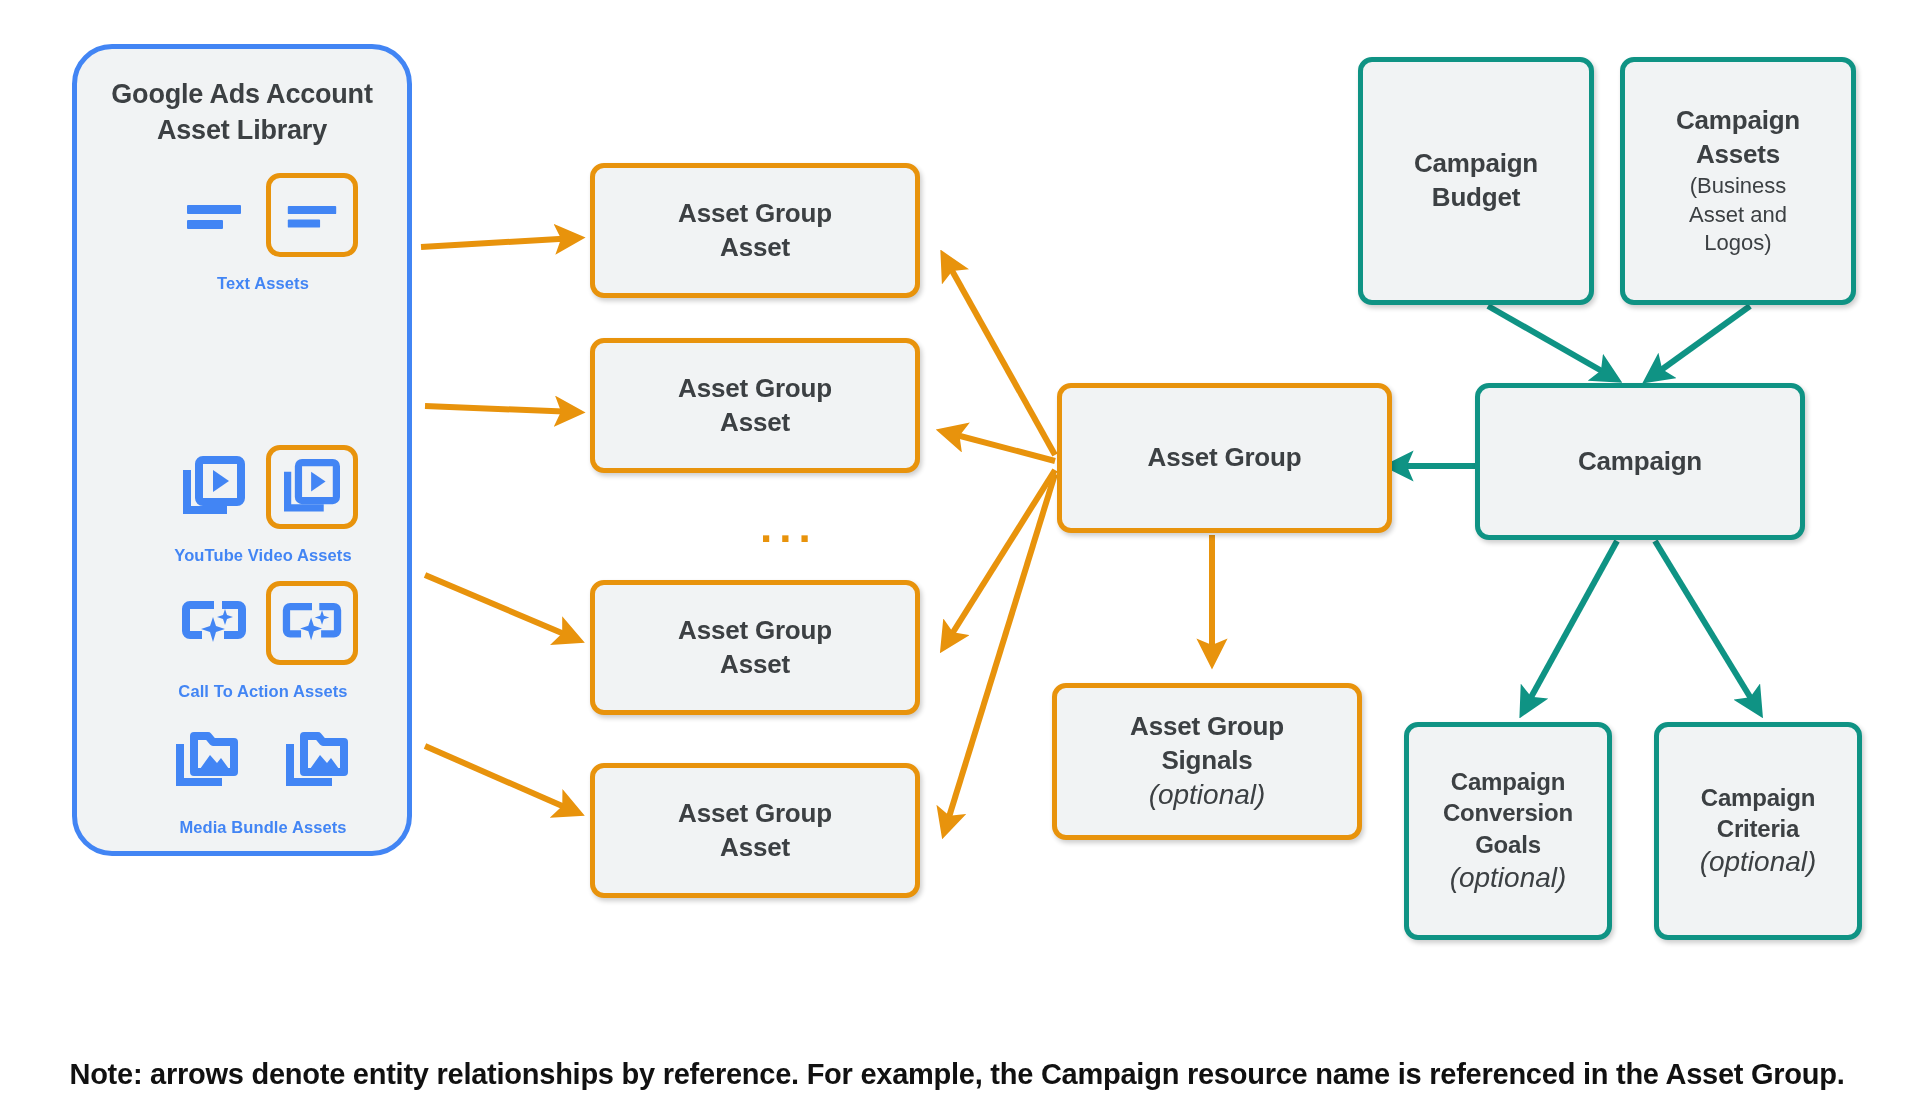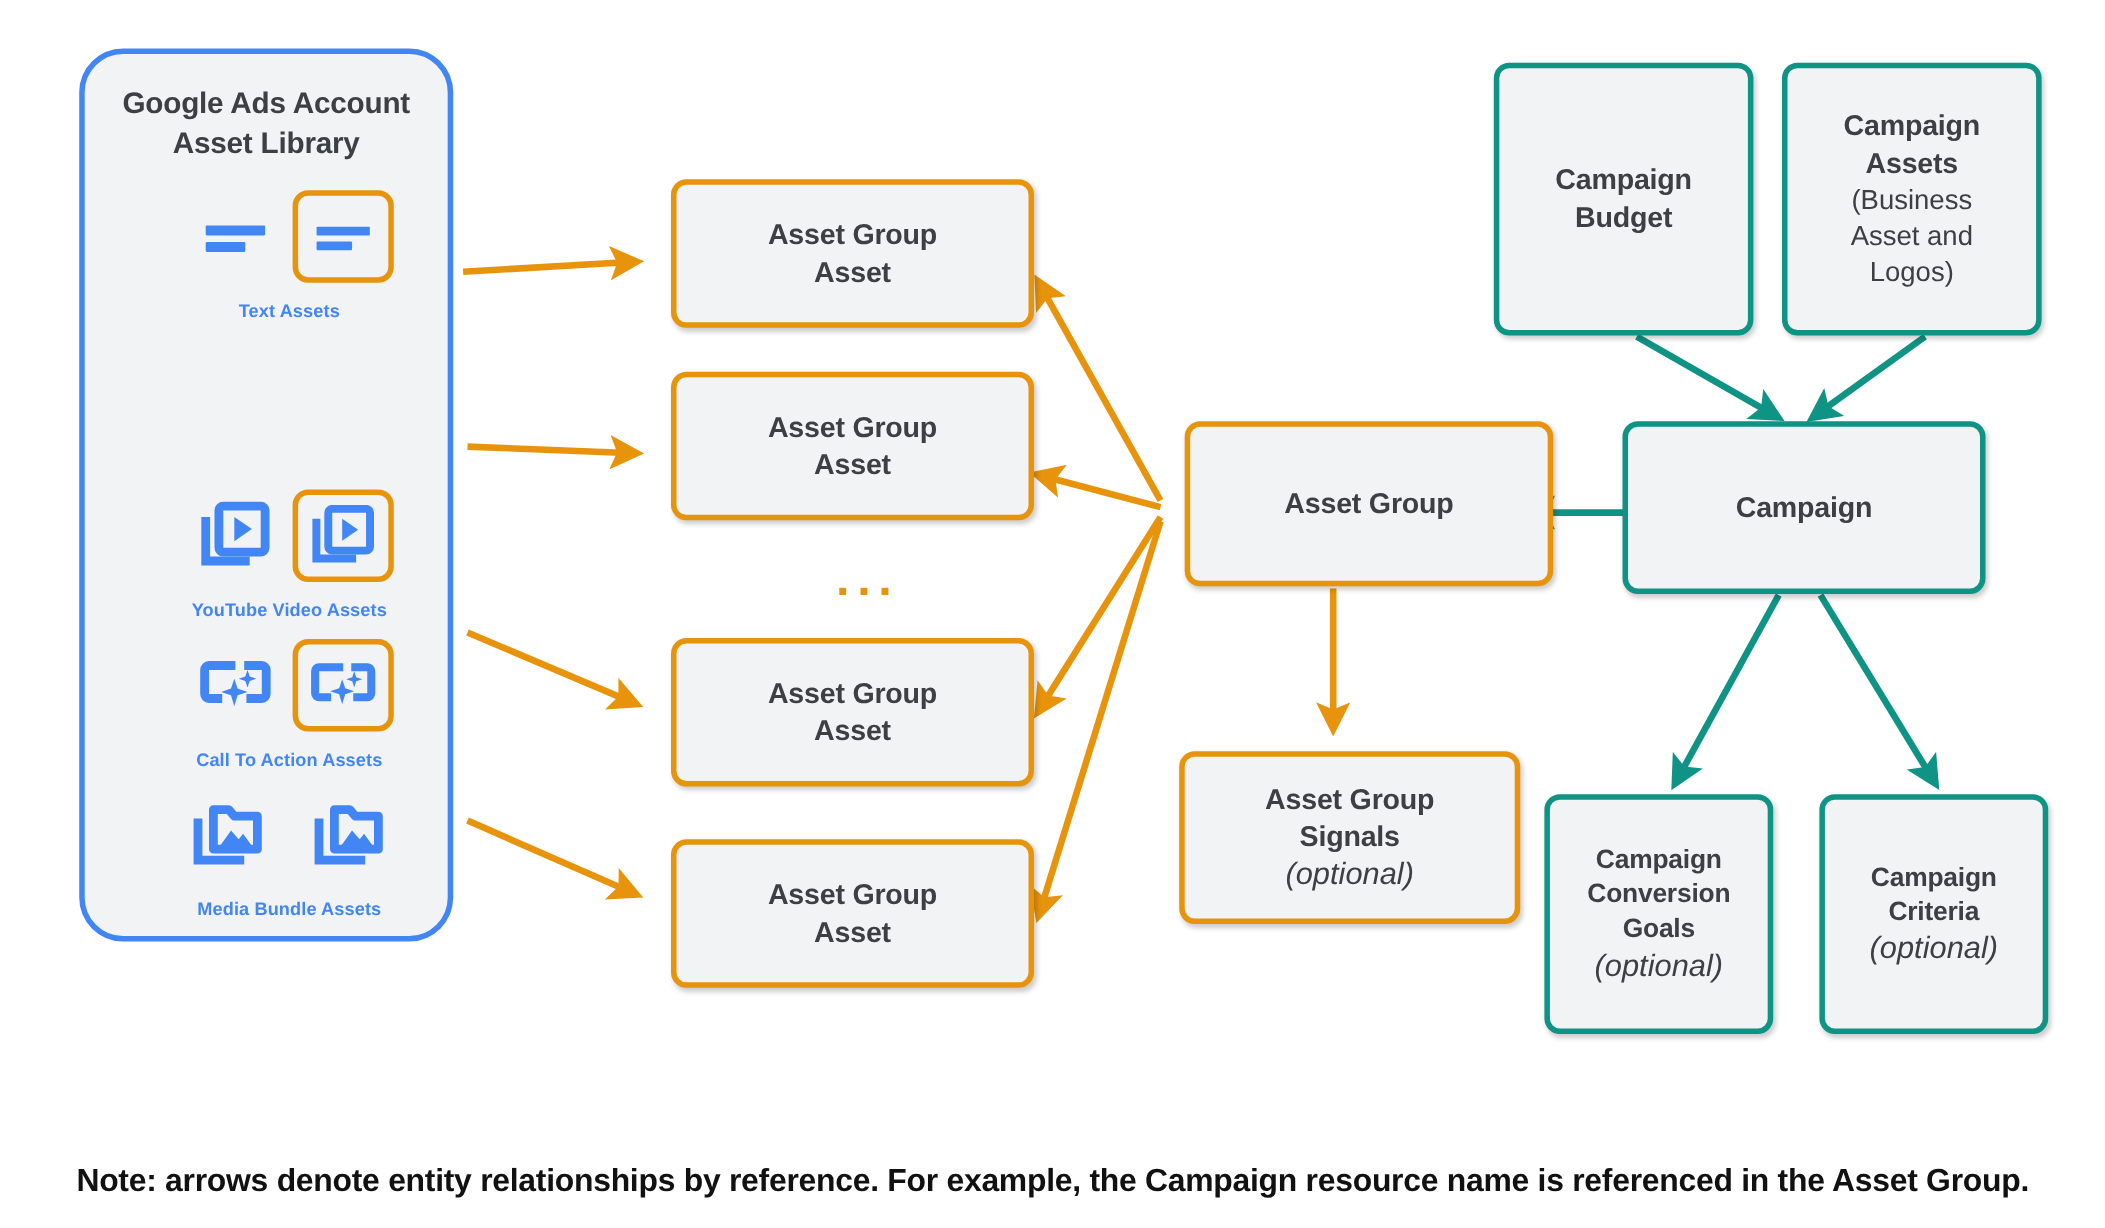--- a/index.html
+++ b/index.html
@@ -97,38 +97,38 @@
     display: flex;
     flex-direction: column;
     align-items: center;
     justify-content: center;
     text-align: center;
     color: #3c4043;
     box-shadow: 2px 3px 5px rgba(0,0,0,0.20);
     z-index: 3;
     padding: 4px 8px;
   }
-  .node.orange { border: 5px solid #e8930c; margin-left: 20px; }
+  .node.orange { border: 5px solid #e8930c; }
   .node.teal   { border: 5px solid #0f9384; }
   .node .t1 {
     font-size: 26px;
     font-weight: 700;
     line-height: 1.3;
     letter-spacing: -0.2px;
   }
   .node .t1.small { font-size: 24px; }
   .node .t2 {
     font-size: 28px;
     font-weight: 400;
     font-style: italic;
     line-height: 1.28;
     color: #3c4043;
   }
   .node .t3 {
-    font-size: 25px;
+    font-size: 22px;
     font-weight: 400;
     line-height: 1.3;
     color: #3c4043;
   }
 
   .ellipsis {
     position: absolute;
     z-index: 3;
     font-size: 44px;
     font-weight: 700;

